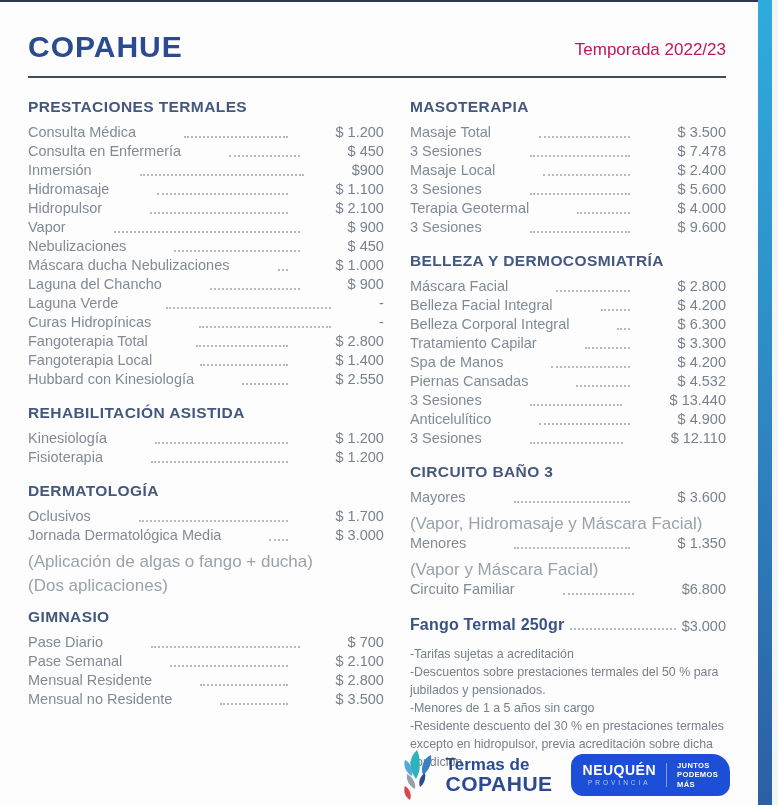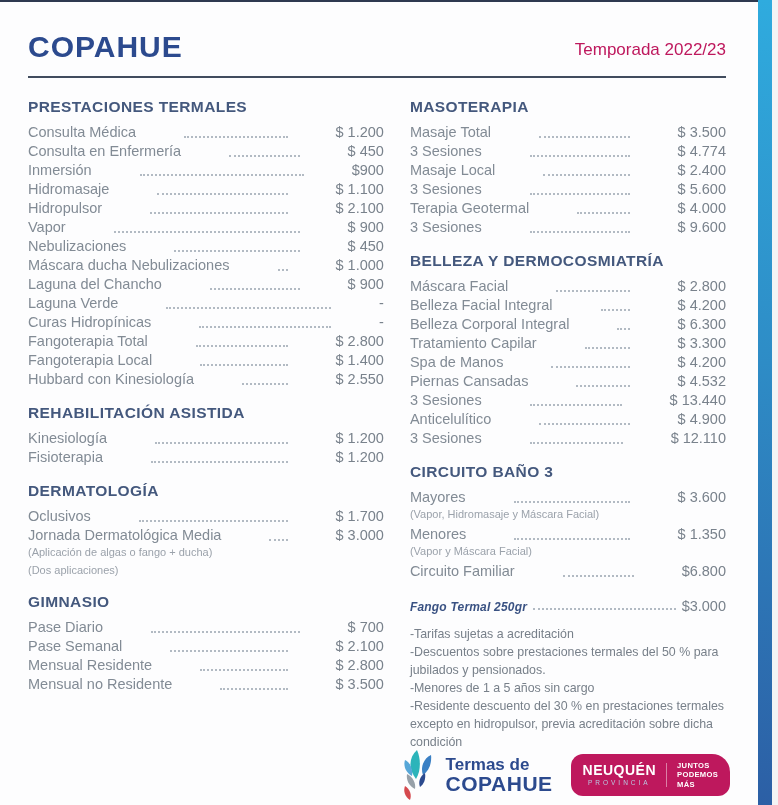--- a/index.html
+++ b/index.html
@@ -16,35 +16,35 @@
   .rule{margin:0 46px 0 28px;border-top:2px solid #414c5e;}
   
   .content{display:grid;grid-template-columns:1fr 1.02fr;column-gap:26px;
     padding:20px 46px 0 28px;}
   .sec{margin-bottom:15px;}
   .sec-h{font-size:15.5px;font-weight:700;color:#44587d;letter-spacing:.4px;margin:0 0 7px 0;}
   .row{display:flex;align-items:flex-end;line-height:19px;font-size:14.5px;color:#828b95;gap:42px;}
   .row .nm{white-space:nowrap;}
   .dots{flex:1;border-bottom:2px dotted #b2bac3;margin:0 6px 4px 6px;min-width:10px;}
   .pr{white-space:nowrap;color:#79828c;}
-  .subnote{font-size:11px;line-height:15px;color:#9ba2ab;margin:0 0 3px 0;}
+  .subnote{font-size:17px;line-height:15px;color:#9ba2ab;margin:9px 0 3px 0;}
   
   .featured{display:flex;align-items:flex-end;margin:3px 0 12px 0;}
-  .featured .nm{font-size:12px;font-weight:700;color:#3a5283;letter-spacing:.2px;white-space:nowrap;font-style:italic;}
+  .featured .nm{font-size:16px;font-weight:700;color:#3a5283;letter-spacing:.2px;white-space:nowrap;}
   .featured .pr{font-size:14.5px;}
   
   .notes{font-size:12.4px;line-height:1.45;color:#78808a;max-width:358px;}
   .notes div{margin:0;}
   
   .footer{position:absolute;right:42px;bottom:4px;display:flex;align-items:center;gap:18px;}
   .termas{display:flex;align-items:center;gap:8px;}
   .termas-text{line-height:1.02;color:#2c4a8e;font-weight:700;}
   .termas-l1{font-size:17px;}
   .termas-l2{font-size:21px;letter-spacing:.5px;}
-  .badge{background:#be185d;border-radius:12px 18px 12px 12px;display:flex;align-items:center;
+  .badge{background:#1d4ed8;border-radius:12px 18px 12px 12px;display:flex;align-items:center;
     padding:7px 12px;gap:10px;height:42px;box-sizing:border-box;}
   .badge-left{display:flex;flex-direction:column;align-items:center;line-height:1;}
   .badge-name{color:#ffffff;font-weight:700;font-size:14px;letter-spacing:.5px;}
   .badge-sub{color:#b9c9e2;font-size:6.5px;letter-spacing:3px;margin-top:3px;}
   .badge-div{width:1px;height:24px;background:rgba(255,255,255,.45);}
   .badge-right{color:#ffffff;font-weight:700;font-size:7.6px;line-height:1.2;letter-spacing:.3px;}
 </style>
 </head>
 <body>
 
@@ -196,21 +196,21 @@
       <div class="sec">
         <div class="sec-h">MASOTERAPIA</div>
         <div class="row">
             <span class="nm">Masaje Total</span>
             <span class="dots"></span>
             <span class="pr">$ 3.500</span>
           </div>
         <div class="row">
             <span class="nm">3 Sesiones</span>
             <span class="dots"></span>
-            <span class="pr">$ 4.774</span>
+            <span class="pr">$ 7.478</span>
           </div>
         <div class="row">
             <span class="nm">Masaje Local</span>
             <span class="dots"></span>
             <span class="pr">$ 2.400</span>
           </div>
         <div class="row">
             <span class="nm">3 Sesiones</span>
             <span class="dots"></span>
             <span class="pr">$ 5.600</span>

